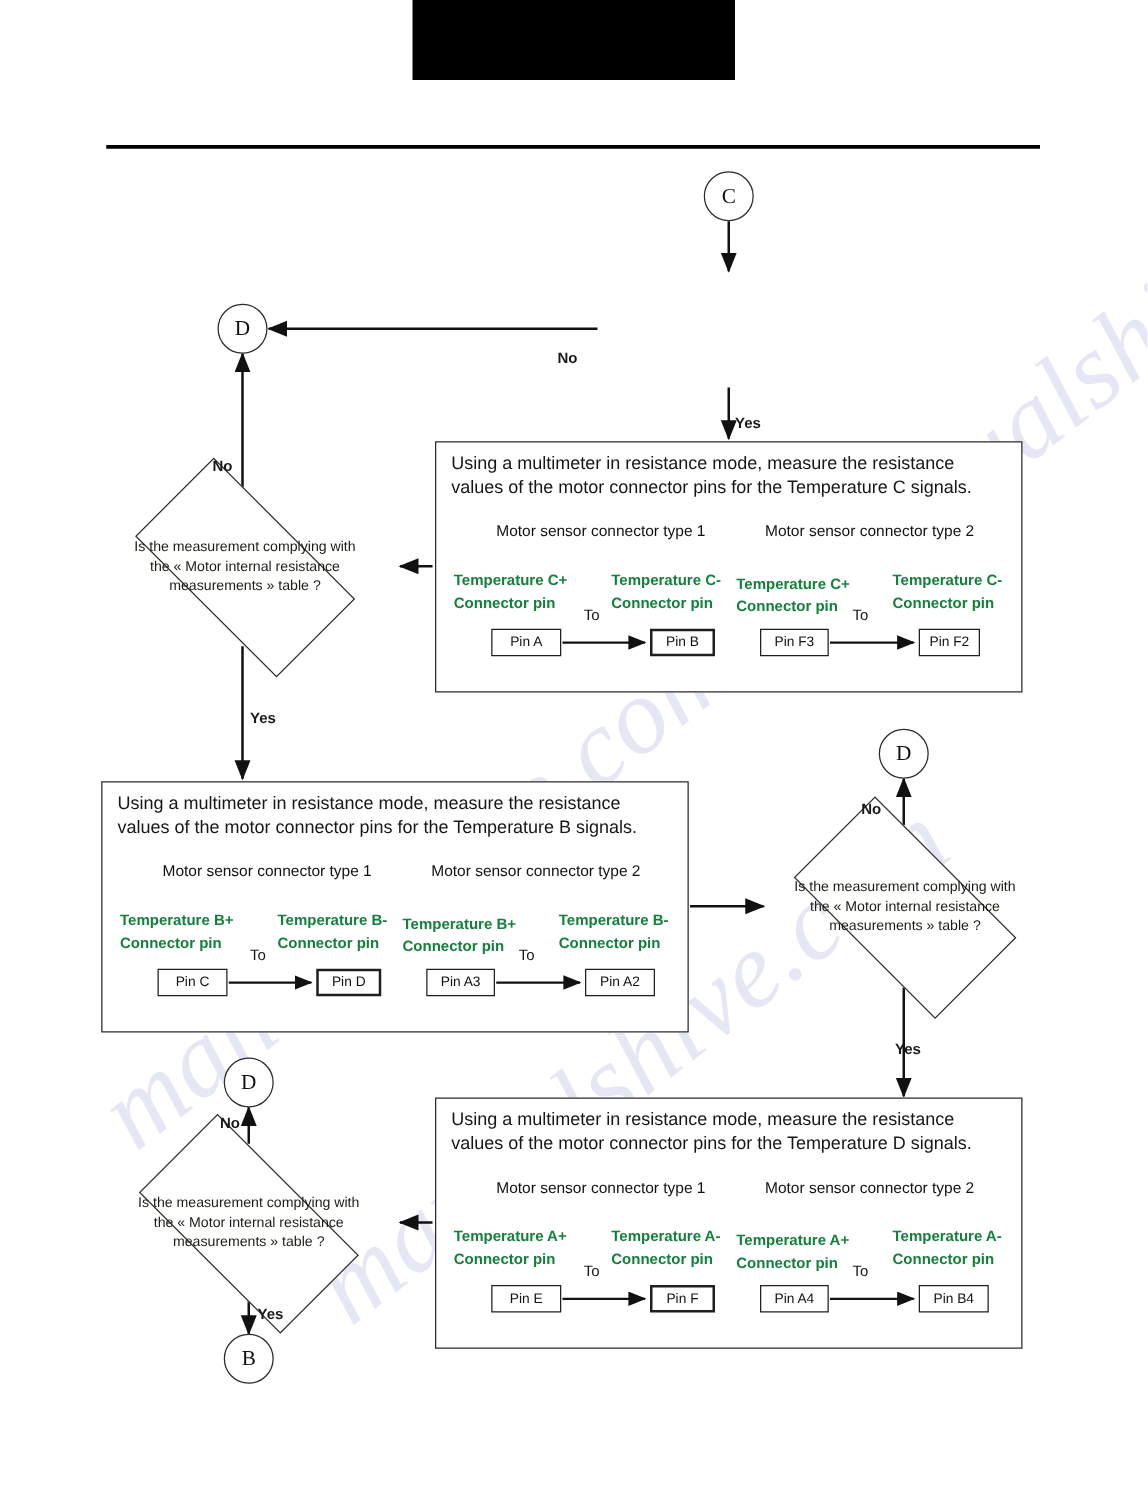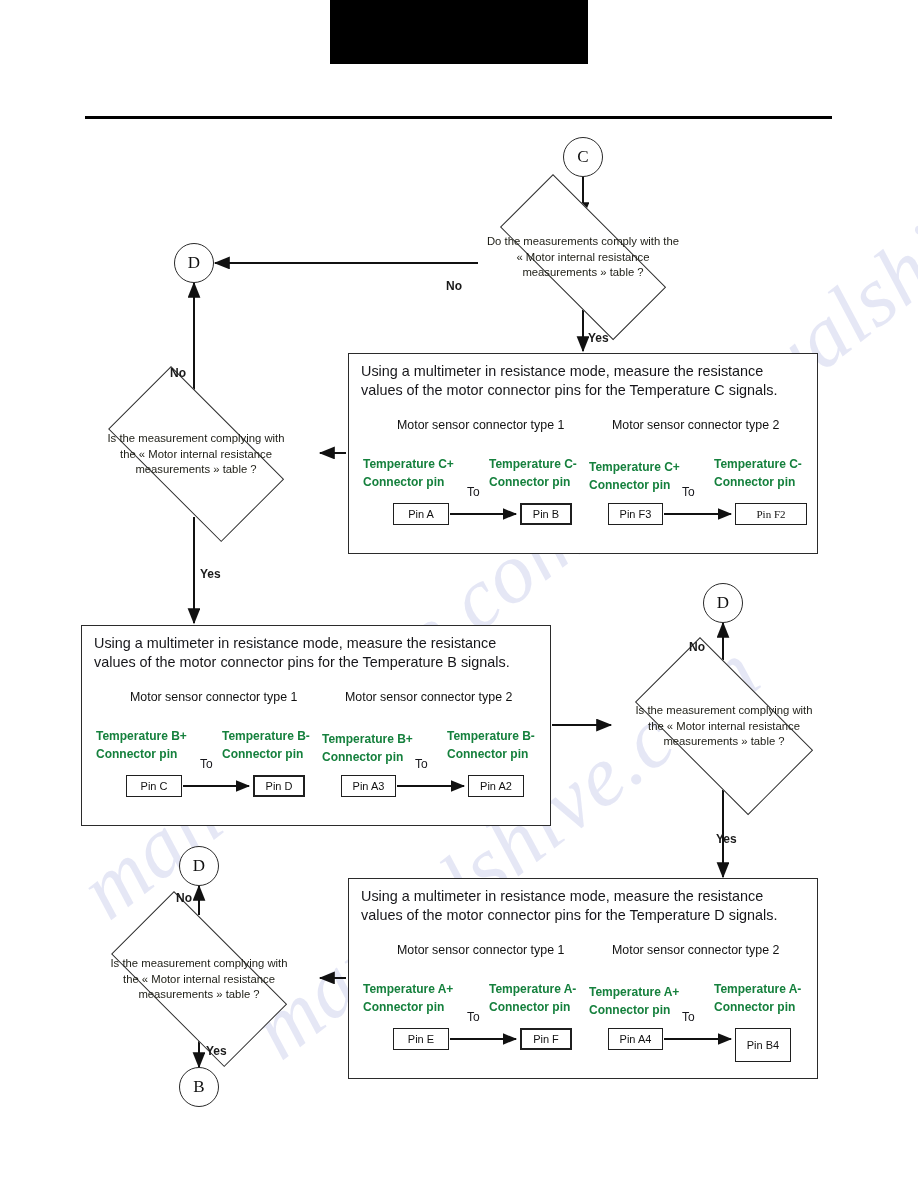--- a/index.html
+++ b/index.html
@@ -207,24 +207,20 @@
   </div>
 
   <div class="node connector-circle" style="left:179px;top:846px;width:40px;height:40px;">
     <span>D</span>
   </div>
 
   <div class="node connector-circle" style="left:179px;top:1067px;width:40px;height:40px;">
     <span>B</span>
   </div>
 
-  <div class="node decision" style="left:470px;top:204px;width:226px;height:106px;">
-    <div class="dia-shape"></div>
-    <div class="dia-text">Do the measurements comply  with the « Motor internal resistance measurements » table ?</div>
-  </div>
 
   <div class="node decision" style="left:83px;top:391px;width:226px;height:126px;">
     <div class="dia-shape"></div>
     <div class="dia-text">Is the measurement complying  with the « Motor internal resistance measurements » table ?</div>
   </div>
 
   <div class="node decision" style="left:611px;top:661px;width:226px;height:130px;">
     <div class="dia-shape"></div>
     <div class="dia-text">Is the measurement complying  with the « Motor internal resistance measurements » table ?</div>
   </div>
@@ -269,21 +265,21 @@
 
     <div class="sig-label" style="left:240px;top:104px;">
       <span>Temperature C+</span><br>
       <span>Connector pin</span>
     </div>
     <div class="sig-label" style="left:365px;top:101px;">
       <span>Temperature C-</span><br>
       <span>Connector pin</span>
     </div>
     <div class="pin-box" style="left:259px;top:149px;width:55px;height:22px;text-align:center;">Pin F3</div>
-    <div class="pin-box" style="left:386px;top:149px;width:72px;height:22px;font-family:Liberation Serif, serif;">Pin F2</div>
+    <div class="pin-box" style="left:386px;top:149px;width:49px;height:22px;">Pin F2</div>
     <div class="to-label" style="left:333px;top:131px;">To</div>
     <svg style="position:absolute;left:0;top:0;" width="470" height="201">
       <line x1="315" y1="160" x2="382" y2="160" stroke="#111" stroke-width="1.8" marker-end="url(#ah)"></line>
     </svg>
   </div>
 
   <div class="node process-box" style="left:81px;top:625px;width:470px;height:201px;">
     <div class="process-title">Using a multimeter in resistance mode, measure the resistance values of the motor connector pins for the Temperature B signals.</div>
 
     <div class="conn-type" style="left:48px;top:64px;">Motor sensor connector type 1</div>
@@ -343,20 +339,20 @@
 
     <div class="sig-label" style="left:240px;top:104px;">
       <span>Temperature A+</span><br>
       <span>Connector pin</span>
     </div>
     <div class="sig-label" style="left:365px;top:101px;">
       <span>Temperature A-</span><br>
       <span>Connector pin</span>
     </div>
     <div class="pin-box" style="left:259px;top:149px;width:55px;height:22px;">Pin A4</div>
-    <div class="pin-box" style="left:386px;top:149px;width:56px;height:34px;">Pin B4</div>
+    <div class="pin-box" style="left:386px;top:149px;width:56px;height:22px;">Pin B4</div>
     <div class="to-label" style="left:333px;top:131px;">To</div>
     <svg style="position:absolute;left:0;top:0;" width="470" height="201">
       <line x1="315" y1="160" x2="382" y2="160" stroke="#111" stroke-width="1.8" marker-end="url(#ah)"></line>
     </svg>
   </div>
 
 </div>
 
 </body></html>

